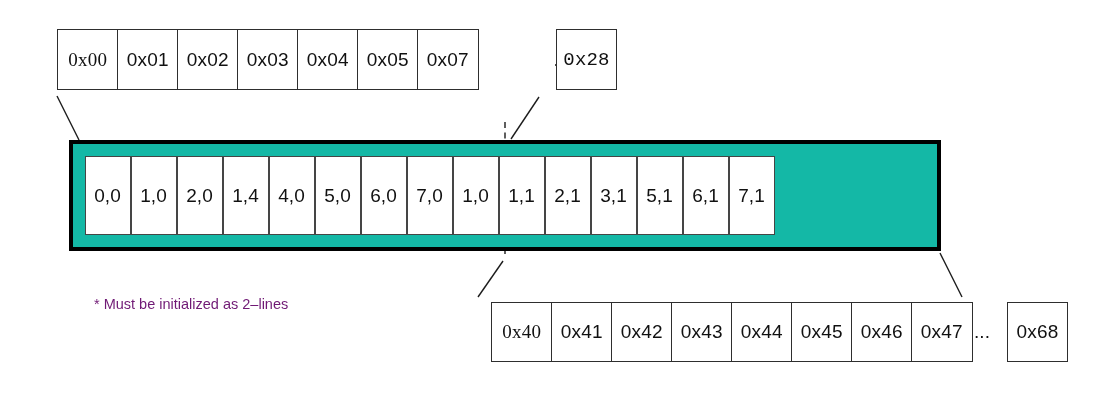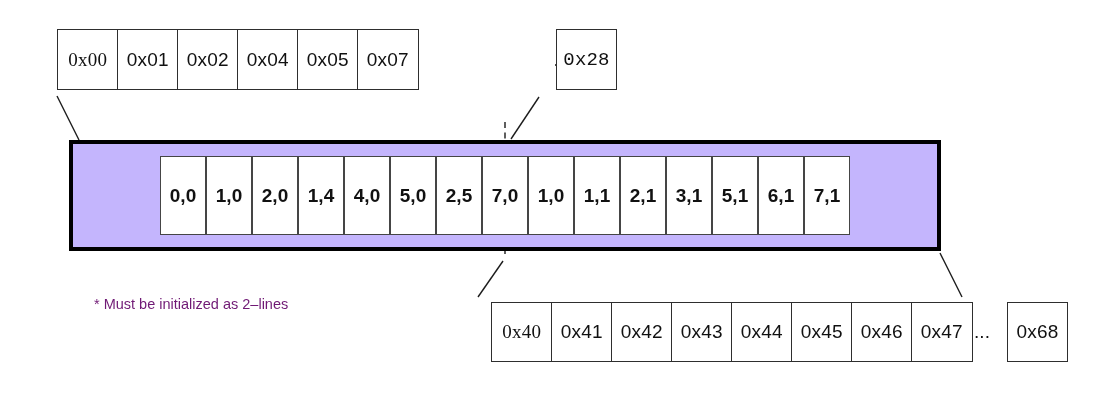--- a/index.html
+++ b/index.html
@@ -57,26 +57,25 @@
     font-size: 19px;
     color: #111;
   }
 
   
   .ddram {
     position: absolute;
     left: 69px; top: 140px;
     width: 872px; height: 111px;
     border: 4.5px solid #000;
-    background: #c4b5fd;
+    background: #14b8a6;
     display: flex;
     align-items: center;
-    justify-content: center;
+    justify-content: flex-start;
     padding: 0 11.5px;
-    font-weight: bold;
   }
   .ddram .dcell {
     width: 46px;
     height: 79px;
     border: 1.4px solid #454545;
     display: flex;
     align-items: center;
     justify-content: center;
     font-size: 19px;
     background: #fff;
@@ -101,35 +100,36 @@
     <line x1="539" y1="97" x2="511" y2="139" stroke="#1c1c1c" stroke-width="1.4"></line>
     <line x1="505" y1="122" x2="505" y2="258" stroke="#1c1c1c" stroke-width="1.4" stroke-dasharray="6,4.5"></line>
     <line x1="503" y1="261" x2="478" y2="297" stroke="#1c1c1c" stroke-width="1.4"></line>
     <line x1="940" y1="253" x2="962" y2="297" stroke="#1c1c1c" stroke-width="1.4"></line>
   </svg>
 
   <div class="addr-row row-top" style="left:57px; top:29px;">
     <div class="cell">0x00</div>
     <div class="cell">0x01</div>
     <div class="cell">0x02</div>
+    <div class="cell">0x03</div>
     <div class="cell">0x04</div>
     <div class="cell">0x05</div>
     <div class="cell">0x07</div>
   </div>
   <div class="ellipsis" style="left:539px; top:29px; width:45px; height:61px;">...</div>
   <div class="addr-box" style="left:556px; top:29px; width:61px; height:61px;font-family:Liberation Mono, monospace;">0x28</div>
 
   <div class="ddram">
     <div class="dcell">0,0</div>
     <div class="dcell">1,0</div>
     <div class="dcell">2,0</div>
     <div class="dcell">1,4</div>
     <div class="dcell">4,0</div>
     <div class="dcell">5,0</div>
-    <div class="dcell">2,5</div>
+    <div class="dcell">6,0</div>
     <div class="dcell">7,0</div>
     <div class="dcell">1,0</div>
     <div class="dcell">1,1</div>
     <div class="dcell">2,1</div>
     <div class="dcell">3,1</div>
     <div class="dcell">5,1</div>
     <div class="dcell">6,1</div>
     <div class="dcell">7,1</div>
   </div>
 

